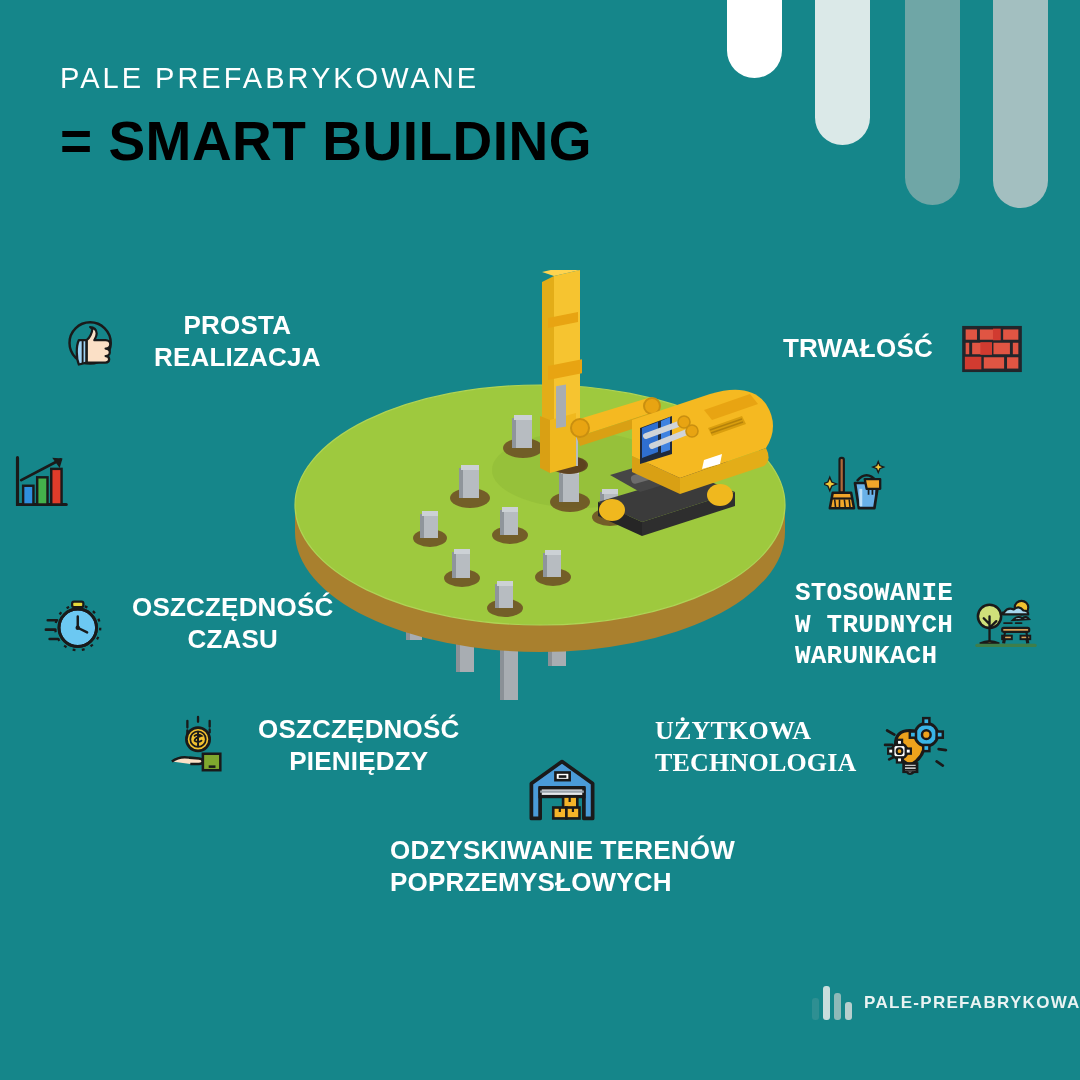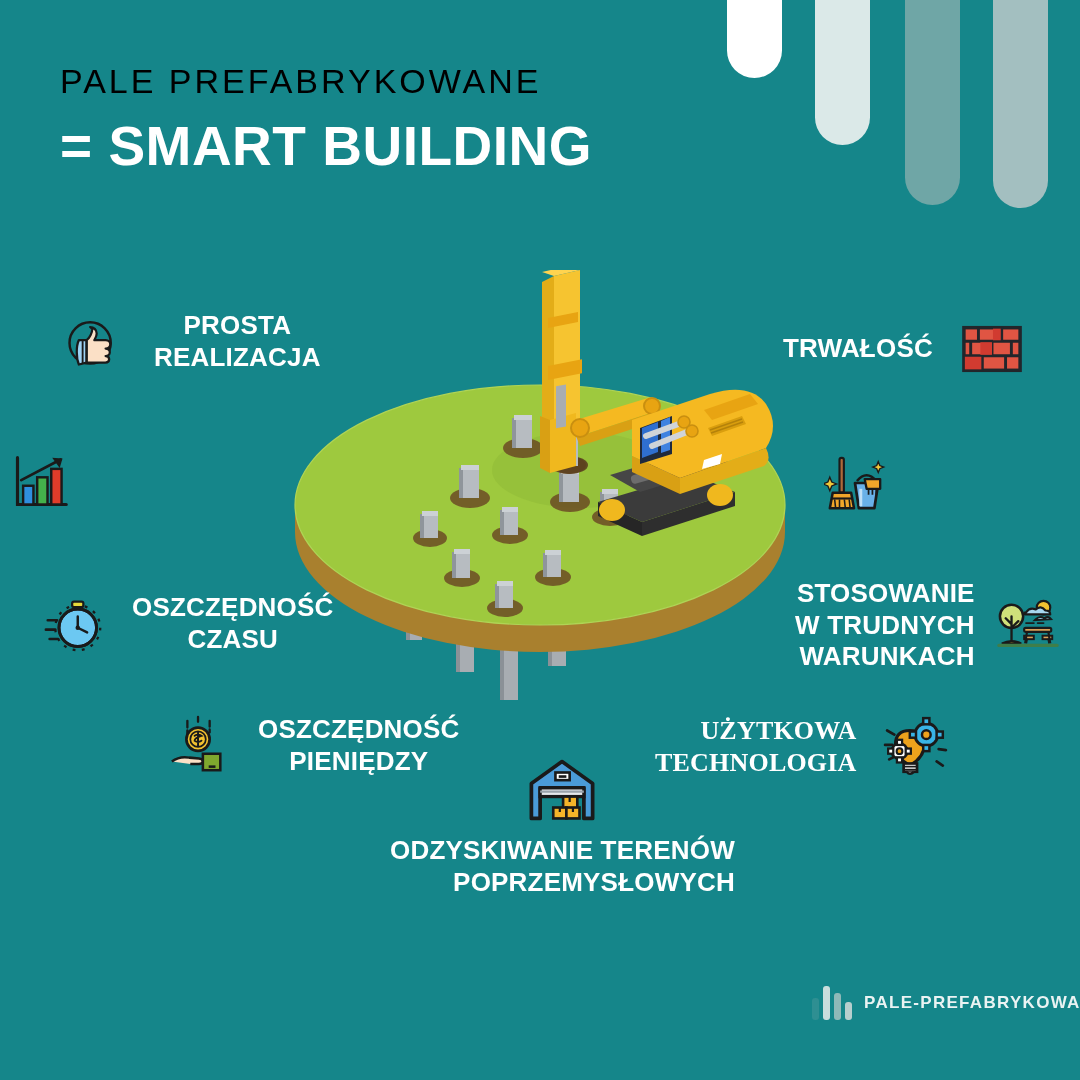--- a/index.html
+++ b/index.html
@@ -11,36 +11,36 @@
   }
   #stage{position:relative;width:1080px;height:1080px;overflow:hidden;background:#15868a;}
 
   
   .topbars{position:absolute;top:0;left:0;width:1080px;height:200px;}
   .tbar{position:absolute;top:-40px;border-radius:0 0 40px 40px;}
 
   
   .header{position:absolute;left:60px;top:64px;}
   .kicker{
-    color:#000000;font-size:34px;letter-spacing:3.0px;font-weight:400;
+    color:#ffffff;font-size:29px;letter-spacing:3.0px;font-weight:400;
     line-height:1;white-space:nowrap;
   }
   .headline{
-    color:#ffffff;font-size:55px;font-weight:bold;letter-spacing:0.5px;
+    color:#000000;font-size:55px;font-weight:bold;letter-spacing:0.5px;
     line-height:1;margin-top:21px;white-space:nowrap;
   }
 
   
   .feat{position:absolute;display:flex;align-items:center;}
   .feat .label{
     color:#ffffff;font-weight:bold;font-size:26px;line-height:1.22;
     letter-spacing:0.2px;white-space:pre-line;
   }
   .feat.left .label{text-align:center;}
-  .feat.right .label{text-align:right;}
+  .feat.right .label{}
   .ico{flex:0 0 auto;display:block;}
 
   
   .scene{position:absolute;left:280px;top:270px;width:520px;height:430px;}
 
   
   .logo{position:absolute;display:flex;align-items:center;gap:12px;}
   .logo .lbars{display:flex;align-items:flex-end;gap:4px;height:34px;}
   .logo .lb{width:7px;border-radius:3px;}
   .logo .ltxt{
@@ -297,21 +297,21 @@
         <path d="M11 49 L12 58 M16 49 L16 58 M21 49 L22 58 M26 49 L27 58" stroke="#1a1a1a" stroke-width="1.6"></path>
         <path d="M34 30 q10 -12 20 0" fill="none" stroke="#1a1a1a" stroke-width="2.6"></path>
         <path d="M32 32 L56 32 L52 58 L36 58 Z" fill="#69b1e8" stroke="#1a1a1a" stroke-width="2.8" stroke-linejoin="round"></path>
         <path d="M38 38 L38 56" stroke="#bfe0f7" stroke-width="3"></path>
         <path d="M42 28 L58 28 L58 38 L44 38 Z" fill="#f0a62a" stroke="#1a1a1a" stroke-width="2.4" stroke-linejoin="round"></path>
         <path d="M46 38 L46 44 M50 38 L50 44 M54 38 L54 44" stroke="#1a1a1a" stroke-width="1.8"></path>
         <path d="M6 26 l2 5 l5 2 l-5 2 l-2 5 l-2 -5 l-5 -2 l5 -2 z" fill="#f0c83a" stroke="#1a1a1a" stroke-width="1.4"></path>
         <path d="M56 10 l1.6 4 l4 1.6 l-4 1.6 l-1.6 4 l-1.6 -4 l-4 -1.6 l4 -1.6 z" fill="#f0c83a" stroke="#1a1a1a" stroke-width="1.4"></path>
       </svg>
       </div>
-      <div class="feat right" style="left: 795px; top: 578px;">
+      <div class="feat right" style="left: 795px; top: 578px; font-family: Liberation Mono, monospace;">
         <div class="label" style="font-size:26px">STOSOWANIE<br>W TRUDNYCH<br>WARUNKACH</div>
         <span style="display:inline-block;width:22px"></span>
         <svg class="ico" width="62" height="62" viewBox="0 0 64 64">
         <circle cx="48" cy="13" r="7" fill="#f2c230" stroke="#1a1a1a" stroke-width="2.2"></circle>
         <path d="M30 18 q4 -6 10 -3 q5 -5 10 1 q5 0 5 4 l-26 0 q-2 -2 1 -2 z" fill="#a8d8f0" stroke="#1a1a1a" stroke-width="2.2" stroke-linejoin="round"></path>
         <path d="M40 25 q4 -4 9 -1 q4 -3 7 1 l-17 1 z" fill="#a8d8f0" stroke="#1a1a1a" stroke-width="2"></path>
         <path d="M30 29 L38 29 M42 29 L48 29 M34 34 L42 34" stroke="#1a1a1a" stroke-width="2" stroke-linecap="round"></path>
         <circle cx="15" cy="22" r="12" fill="#cfe07a" stroke="#1a1a1a" stroke-width="2.6"></circle>
         <path d="M15 22 L15 50 M15 30 L9 24 M15 34 L22 27" stroke="#1a1a1a" stroke-width="2.4" stroke-linecap="round"></path>
         <path d="M5 50 q10 -5 20 0 z" fill="#f2c230" stroke="#1a1a1a" stroke-width="2.2"></path>
@@ -361,21 +361,21 @@
         <rect x="26" y="16" width="13" height="7" fill="#ffffff" stroke="#1a1a1a" stroke-width="2.4"></rect>
         <rect x="29" y="18.5" width="7" height="2.4" fill="#1a1a1a"></rect>
         <rect x="12" y="30" width="40" height="8" fill="#e6e9ec" stroke="#1a1a1a" stroke-width="3"></rect>
         <path d="M12 33.5 L52 33.5" stroke="#9aa3ab" stroke-width="2"></path>
         <rect x="33" y="38" width="13" height="11" fill="#f5b429" stroke="#1a1a1a" stroke-width="2.4"></rect>
         <rect x="24" y="48" width="12" height="10" fill="#f5b429" stroke="#1a1a1a" stroke-width="2.4"></rect>
         <rect x="36" y="48" width="12" height="10" fill="#f5b429" stroke="#1a1a1a" stroke-width="2.4"></rect>
         <path d="M39 38 L39 43 M30 48 L30 52 M42 48 L42 52" stroke="#1a1a1a" stroke-width="2"></path>
       </svg>
         <span style="display:block;height:10px"></span>
-        <div class="label" style="font-size: 26px; text-align: right;">ODZYSKIWANIE TERENÓW<br>POPRZEMYSŁOWYCH</div>
+        <div class="label" style="font-size: 26px; text-align: left;">ODZYSKIWANIE TERENÓW<br>POPRZEMYSŁOWYCH</div>
       </div>
     </div>
 
   <div class="logo" id="logo" style="left: 812px; top: 986px;">
     <div class="lbars">
         <div class="lb" style="height: 22px; background: rgb(46, 143, 146);"></div>
         <div class="lb" style="height: 34px; background: rgb(201, 222, 221);"></div>
         <div class="lb" style="height: 27px; background: rgb(143, 185, 184);"></div>
         <div class="lb" style="height: 18px; background: rgb(183, 207, 206);"></div>
       </div>

